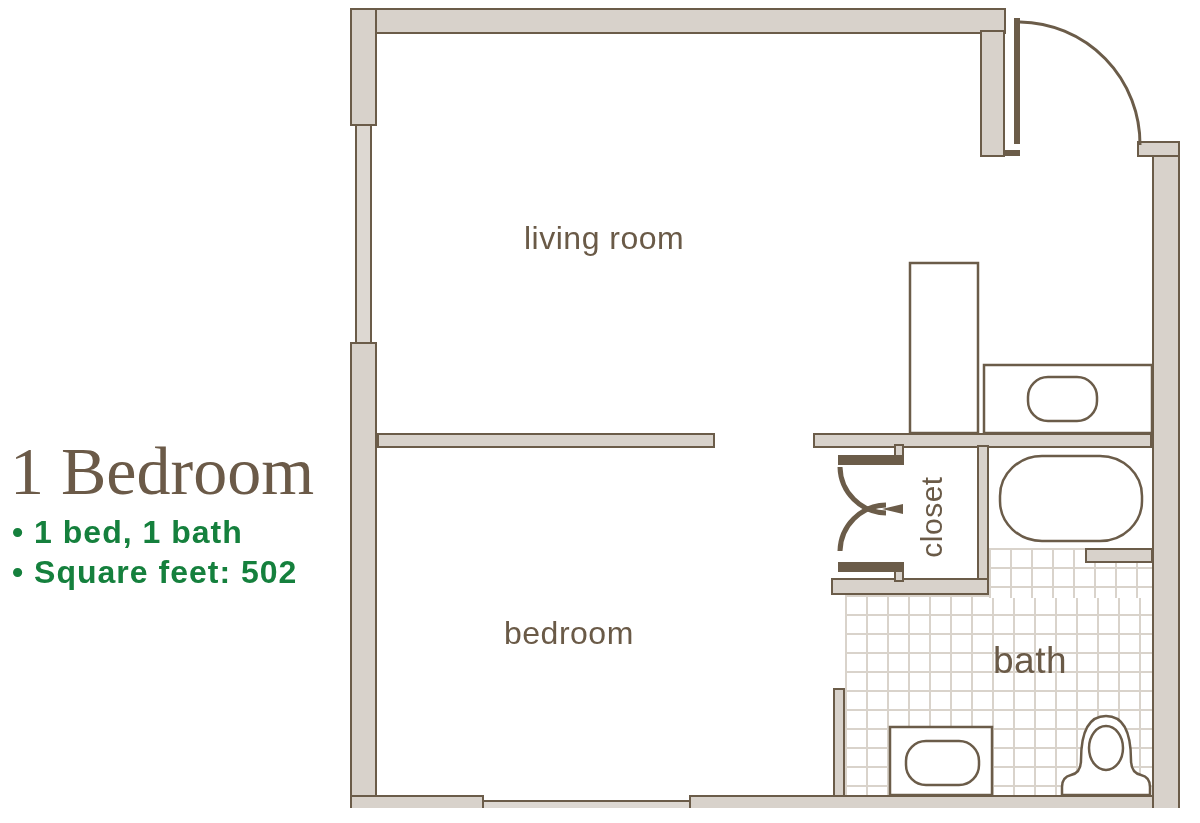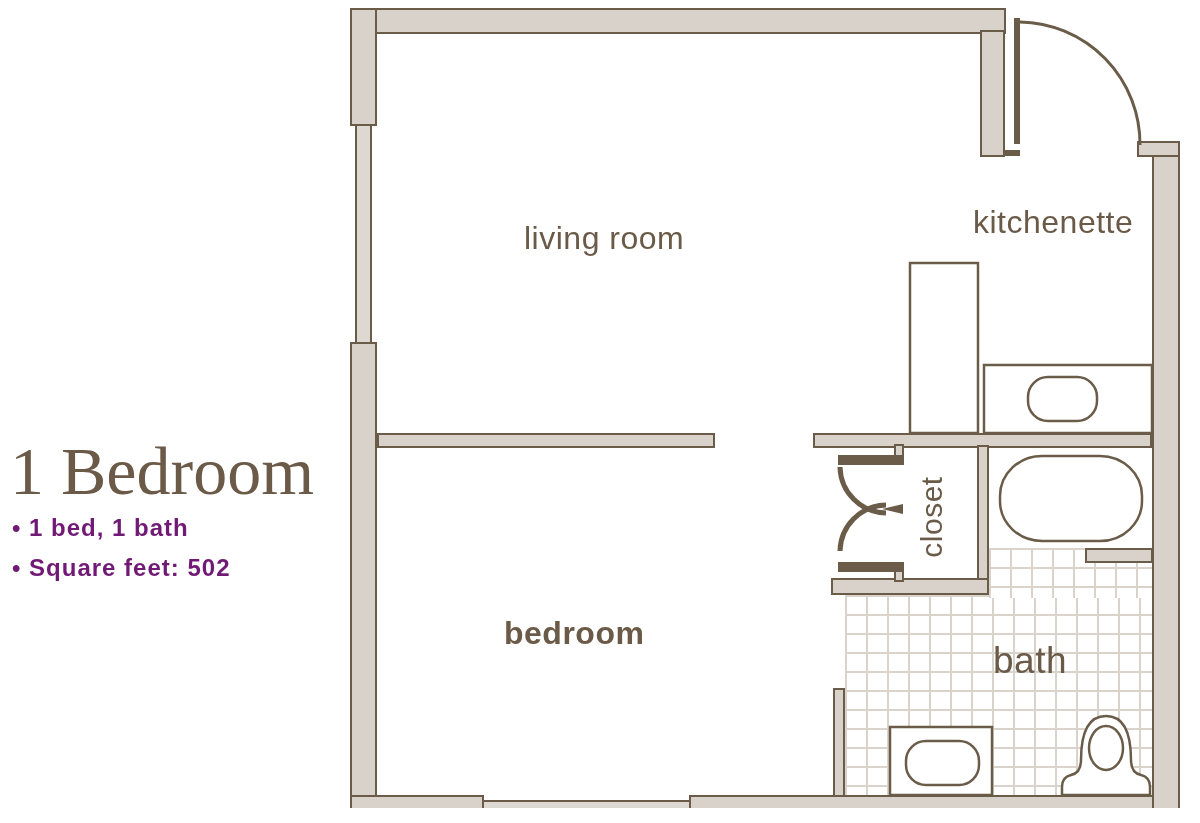--- a/index.html
+++ b/index.html
@@ -16,21 +16,21 @@
                           linear-gradient(to bottom,#d9d3cb 2px,transparent 2px);
          background-size:21px 19px;}
   .svg-overlay{position:absolute;left:0;top:0;width:1200px;height:823px;pointer-events:none;}
   
   .room-label{position:absolute;font-size:32px;color:#6a5a47;letter-spacing:.5px;white-space:nowrap;}
   .room-label.small{font-size:37px;}
   .rot{transform:translate(-50%,-50%) rotate(-90deg);transform-origin:center;}
   
   .info-title{position:absolute;left:10px;top:432px;font-family:"Liberation Serif",serif;
               font-size:68px;color:#6b5a48;white-space:nowrap;}
-  .bullet{position:absolute;left:12px;font-size:24px;font-weight:600;color:#701a75;
+  .bullet{position:absolute;left:12px;font-size:32px;font-weight:600;color:#15803d;
           letter-spacing:1px;white-space:nowrap;}
   .b1{top:514px;} .b2{top:554px;text-align:right;}
 </style>
 </head>
 <body>
 
 <div id="canvas">
 
   <div class="tiles" style="left:845px;top:595px;width:308px;height:201px;"></div>
   <div class="tiles" style="left:989px;top:548px;width:164px;height:50px;"></div>
@@ -78,22 +78,21 @@
     <rect x="1000" y="456" width="142" height="85" rx="42" ry="40" fill="#ffffff" stroke="#6b5c49" stroke-width="2.5"></rect>
 
     <rect x="890" y="727" width="102" height="68" fill="#ffffff" stroke="#6b5c49" stroke-width="2.5"></rect>
     <rect x="906" y="741" width="73" height="44" rx="20" ry="20" fill="#ffffff" stroke="#6b5c49" stroke-width="2.5"></rect>
 
     <path d="M 1062 795 L 1062 787 Q 1062 777 1071 775 Q 1081 773 1081 760 Q 1081 716 1106 716 Q 1131 716 1131 760 Q 1131 773 1141 775 Q 1150 777 1150 787 L 1150 795 Z" fill="#ffffff" stroke="#6b5c49" stroke-width="2.5"></path>
     <ellipse cx="1106" cy="748" rx="17" ry="22" fill="#ffffff" stroke="#6b5c49" stroke-width="2.5"></ellipse>
   </svg>
 
   <div class="room-label" style="left:524px;top:220px;">living room</div>
-  <div class="room-label" style="left:973px;top:204px;">kitchenette</div>
   <div class="room-label rot" style="left:932px;top:517px;font-size:30px;">closet</div>
-  <div class="room-label" style="left:504px;top:615px;font-weight:bold;">bedroom</div>
+  <div class="room-label" style="left:504px;top:615px;">bedroom</div>
   <div class="room-label small" style="left:993px;top:640px;">bath</div>
 
   <div class="info-title">1 Bedroom</div>
   <div class="bullet b1">• 1 bed, 1 bath</div>
   <div class="bullet b2">• Square feet: 502</div>
 
 </div>
 
 </body></html>

